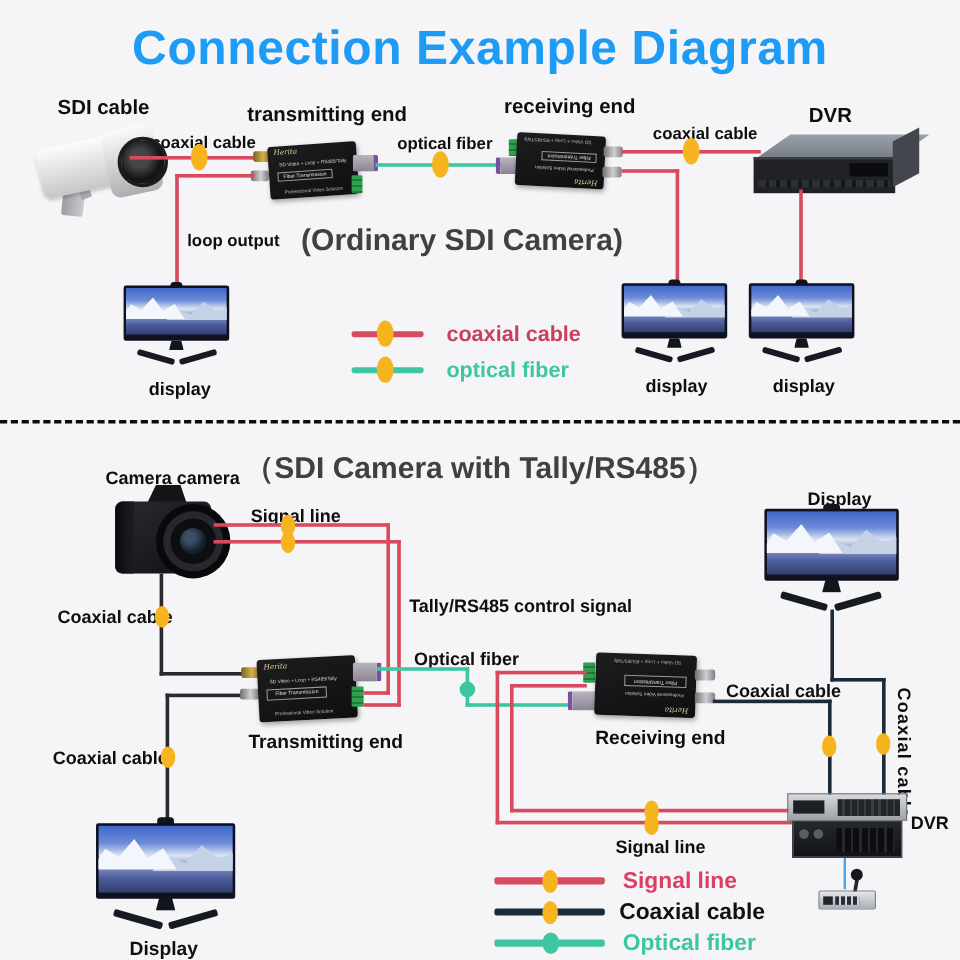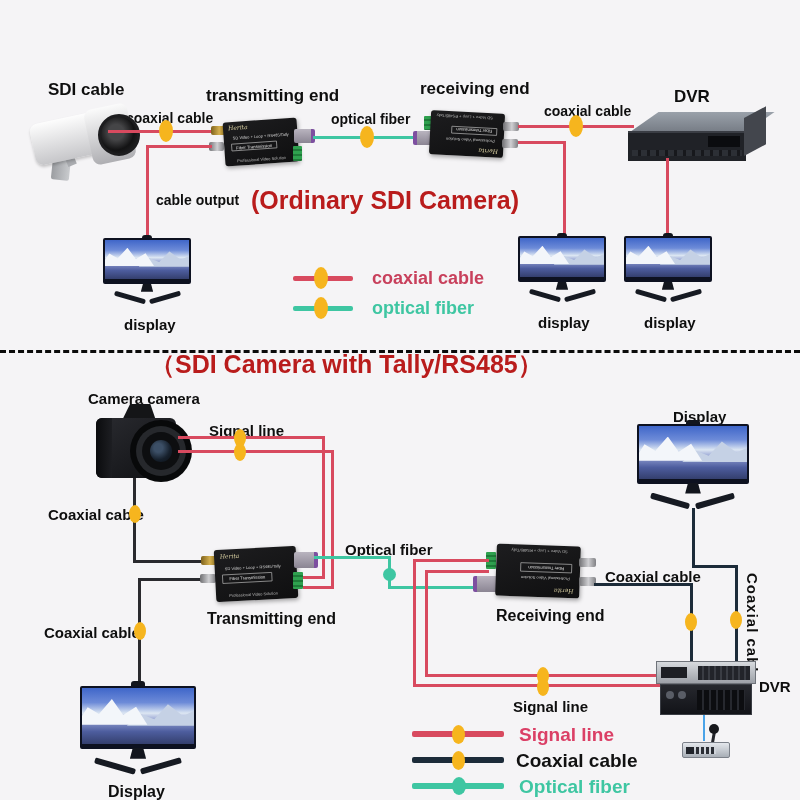--- a/index.html
+++ b/index.html
@@ -1,21 +1,21 @@
 <!DOCTYPE html>
 <html><head>
 <meta charset="utf-8">
 <style>
   html,body{margin:0;padding:0;}
   body{font-family:"Liberation Sans", sans-serif; background:#e9e9ec;}
   #stage{position:relative;width:800px;height:800px;background:#f5f4f6;overflow:hidden;}
   .abs{position:absolute;}
   .lbl{position:absolute;font-weight:bold;color:#0e0e0e;white-space:nowrap;font-size:14px;}
   .lbl-lg{font-size:16px;}
-  .heading{position:absolute;font-weight:bold;color:#b91c1c;font-size:25px;white-space:nowrap;}
+  .heading{position:absolute;font-weight:bold;color:#404040;font-size:25px;white-space:nowrap;}
   .title{position:absolute;left:0;top:18px;width:100%;text-align:center;font-size:40px;font-weight:800;color:#1e9bf5;letter-spacing:0.5px;}
   .hline,.vline{position:absolute;}
   .red{background:#d84a5f;}
   .teal{background:#3ec6a2;}
   .navy{background:#1c2b39;}
   .blk{background:#2a2a2e;}
   .blue{background:#4aa3e8;}
   .oval{position:absolute;background:#f6b51e;border-radius:50%;}
   .tealdot{position:absolute;background:#3ec6a2;border-radius:50%;}
   .c-red{color:#c8405c;}
@@ -51,29 +51,30 @@
   .legend-line{position:absolute;height:5px;border-radius:2px;}
   .legend-text{position:absolute;font-weight:bold;font-size:18px;white-space:nowrap;}
   .legend-text-lg{position:absolute;font-weight:bold;font-size:19px;white-space:nowrap;}
   .vtext{position:absolute;writing-mode:vertical-rl;font-weight:bold;font-size:15px;color:#0e0e0e;letter-spacing:1px;}
 </style>
 </head>
 <body>
 
 <div id="stage">
 
+  <div class="title">Connection Example Diagram</div>
 
   <div class="lbl lbl-lg" style="left:48px;top:80px;font-size:17px;">SDI cable</div>
   <div class="lbl lbl-lg" style="left:206px;top:86px;font-size:17px;">transmitting end</div>
   <div class="lbl lbl-lg" style="left:420px;top:79px;font-size:17px;">receiving end</div>
   <div class="lbl lbl-lg" style="left:674px;top:87px;font-size:17px;">DVR</div>
   <div class="lbl" style="left:126px;top:110px;">coaxial cable</div>
   <div class="lbl" style="left:331px;top:111px;">optical fiber</div>
   <div class="lbl" style="left:544px;top:103px;">coaxial cable</div>
-  <div class="lbl" style="left:156px;top:192px;">cable output</div>
+  <div class="lbl" style="left:156px;top:192px;">loop output</div>
   <div class="heading" style="left:160px;top:186px;width:450px;text-align:center;">(Ordinary SDI Camera)</div>
 
   <div class="abs" style="left:26px;top:92px;width:114px;height:100px;">
     <div class="abs" style="left:26px;top:64px;width:18px;height:24px;background:linear-gradient(90deg,#9b9da1,#c9cbce);border-radius:2px;transform:rotate(6deg);"></div>
     <div class="abs" style="left:38px;top:52px;width:9px;height:22px;background:#aaacb0;transform:rotate(-22deg);"></div>
     <div class="abs" style="left:6px;top:26px;width:66px;height:42px;background:linear-gradient(180deg,#fdfdfd,#c6c6c9);border-radius:8px 2px 2px 8px;transform:rotate(-12deg);box-shadow:0 2px 3px rgba(0,0,0,.2);"></div>
     <div class="abs" style="left:62px;top:14px;width:44px;height:56px;background:linear-gradient(180deg,#fbfbfb,#aeaeb2);border-radius:8px;transform:rotate(-12deg);"></div>
     <div class="abs" style="left:72px;top:22px;width:36px;height:36px;border-radius:50%;background:radial-gradient(circle at 42% 42%, #454547 0 26%, #131314 60%, #2b2b2d 100%);border:3px solid #1d1d1f;"></div>
   </div>
 
@@ -170,21 +171,21 @@
 
   <div class="legend-line red" style="left:293px;top:276px;width:60px;"></div>
   <div class="oval" style="left:314px;top:267px;width:14px;height:22px;"></div>
   <div class="legend-text c-red" style="left:372px;top:268px;">coaxial cable</div>
   <div class="legend-line teal" style="left:293px;top:306px;width:60px;"></div>
   <div class="oval" style="left:314px;top:297px;width:14px;height:22px;"></div>
   <div class="legend-text c-teal" style="left:372px;top:298px;">optical fiber</div>
 
   <div class="dashed-sep"></div>
 
-  <div class="heading" style="left:150px;top:348px;width:500px;text-align:left;">（SDI Camera with Tally/RS485）</div>
+  <div class="heading" style="left:150px;top:373px;width:500px;text-align:center;">（SDI Camera with Tally/RS485）</div>
   <div class="lbl" style="left:88px;top:390px;font-size:15px;">Camera camera</div>
 
   <div class="abs" style="left:90px;top:402px;width:102px;height:84px;">
     <div class="abs" style="left:26px;top:2px;width:44px;height:18px;background:#141517;clip-path:polygon(12% 100%,32% 0,78% 0,92% 100%);"></div>
     <div class="abs" style="left:6px;top:16px;width:80px;height:60px;background:linear-gradient(145deg,#2a2b30,#0f1013);border-radius:6px;"></div>
     <div class="abs" style="left:6px;top:16px;width:16px;height:60px;background:linear-gradient(90deg,#0a0b0d,#1d1e22);border-radius:6px 0 0 6px;"></div>
     <div class="abs" style="left:40px;top:18px;width:62px;height:62px;border-radius:50%;background:#08090a;"></div>
     <div class="abs" style="left:46px;top:24px;width:50px;height:50px;border-radius:50%;background:#26282c;"></div>
     <div class="abs" style="left:52px;top:30px;width:38px;height:38px;border-radius:50%;background:#0d0e10;"></div>
     <div class="abs" style="left:60px;top:38px;width:22px;height:22px;border-radius:50%;background:radial-gradient(circle at 38% 36%,#3c4f66 0 22%,#16202c 60%,#0a0e14);"></div>
@@ -194,20 +195,21 @@
 
   <div class="hline red" style="left:178px;top:436px;width:147px;height:3px;"></div>
   <div class="vline red" style="left:322px;top:436px;width:3px;height:143px;"></div>
   <div class="hline red" style="left:303px;top:576px;width:22px;height:3px;"></div>
   <div class="hline red" style="left:178px;top:450px;width:156px;height:3px;"></div>
   <div class="vline red" style="left:331px;top:450px;width:3px;height:139px;"></div>
   <div class="hline red" style="left:303px;top:586px;width:31px;height:3px;"></div>
   <div class="oval" style="left:234px;top:429px;width:12px;height:18px;"></div>
   <div class="oval" style="left:234px;top:443px;width:12px;height:18px;"></div>
 
+  <div class="lbl" style="left:341px;top:497px;font-size:15px;">Tally/RS485 control signal</div>
 
   <div class="vline blk" style="left:133px;top:478px;width:3px;height:85px;"></div>
   <div class="hline blk" style="left:133px;top:560px;width:72px;height:3px;"></div>
   <div class="lbl" style="left:48px;top:506px;font-size:15px;">Coaxial cable</div>
   <div class="oval" style="left:129px;top:505px;width:12px;height:18px;"></div>
 
   <div class="hline blk" style="left:138px;top:578px;width:66px;height:3px;"></div>
   <div class="vline blk" style="left:138px;top:578px;width:3px;height:110px;"></div>
   <div class="lbl" style="left:44px;top:624px;font-size:15px;">Coaxial cable</div>
   <div class="oval" style="left:134px;top:622px;width:12px;height:18px;"></div>

